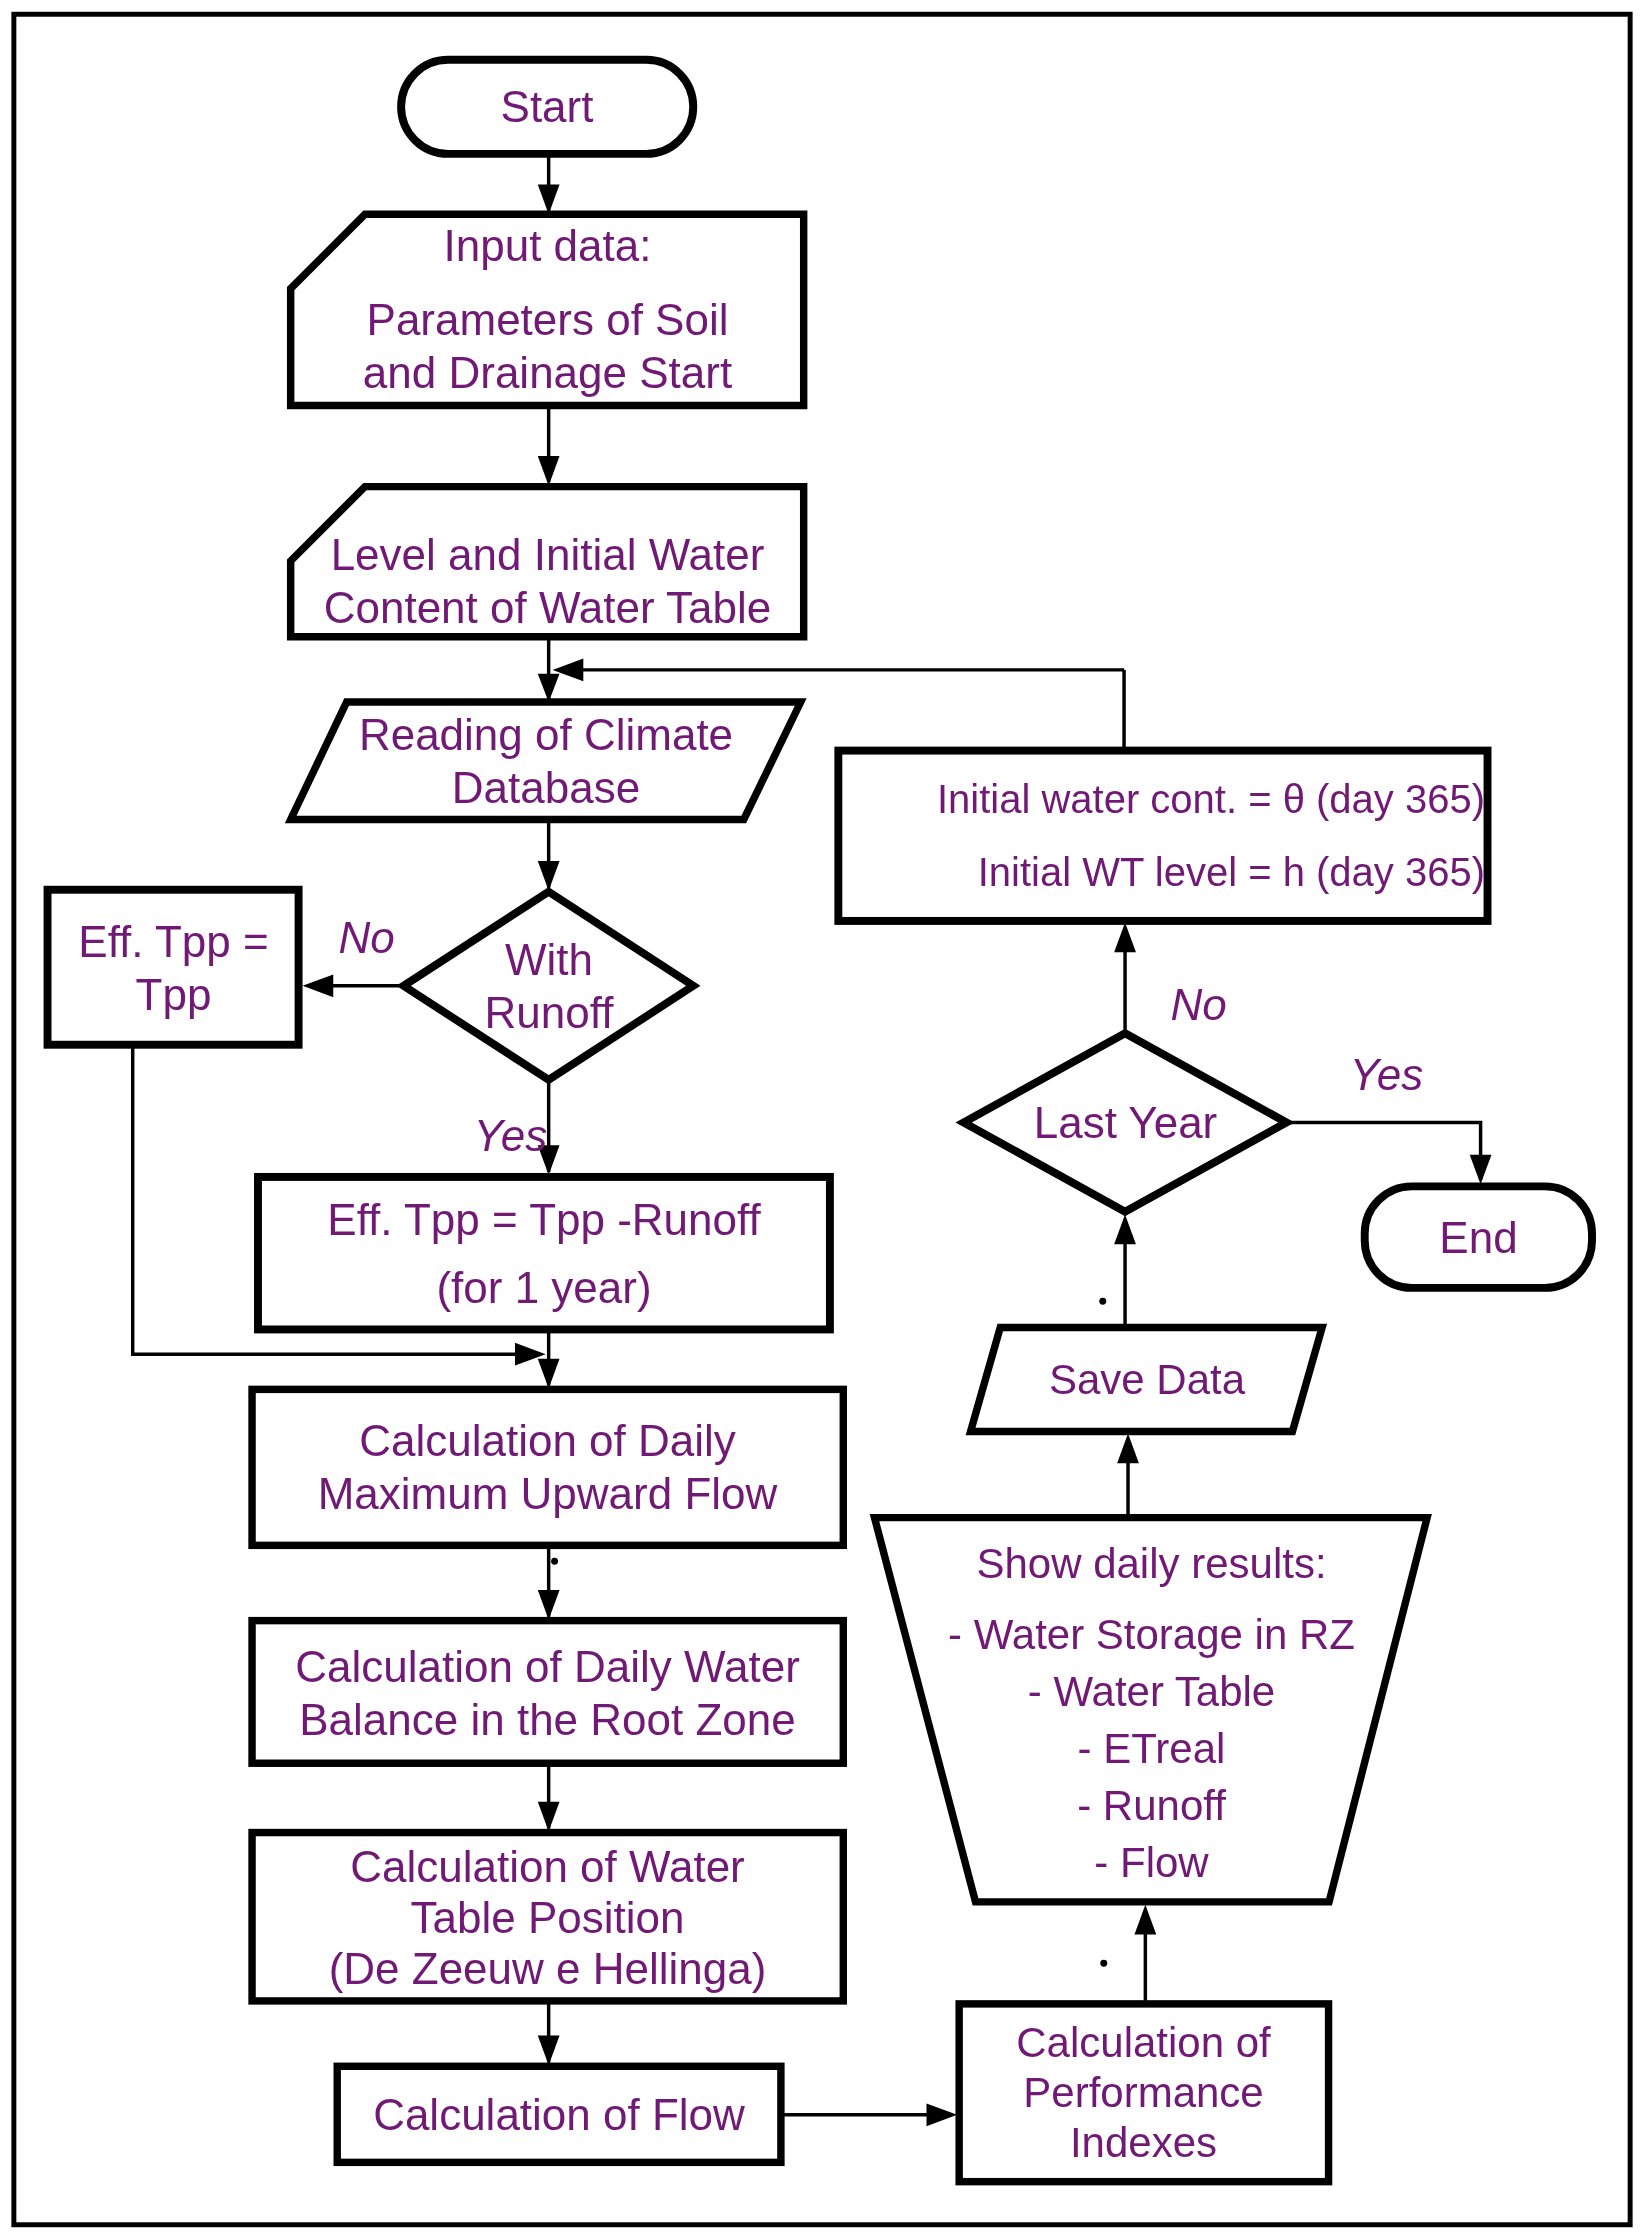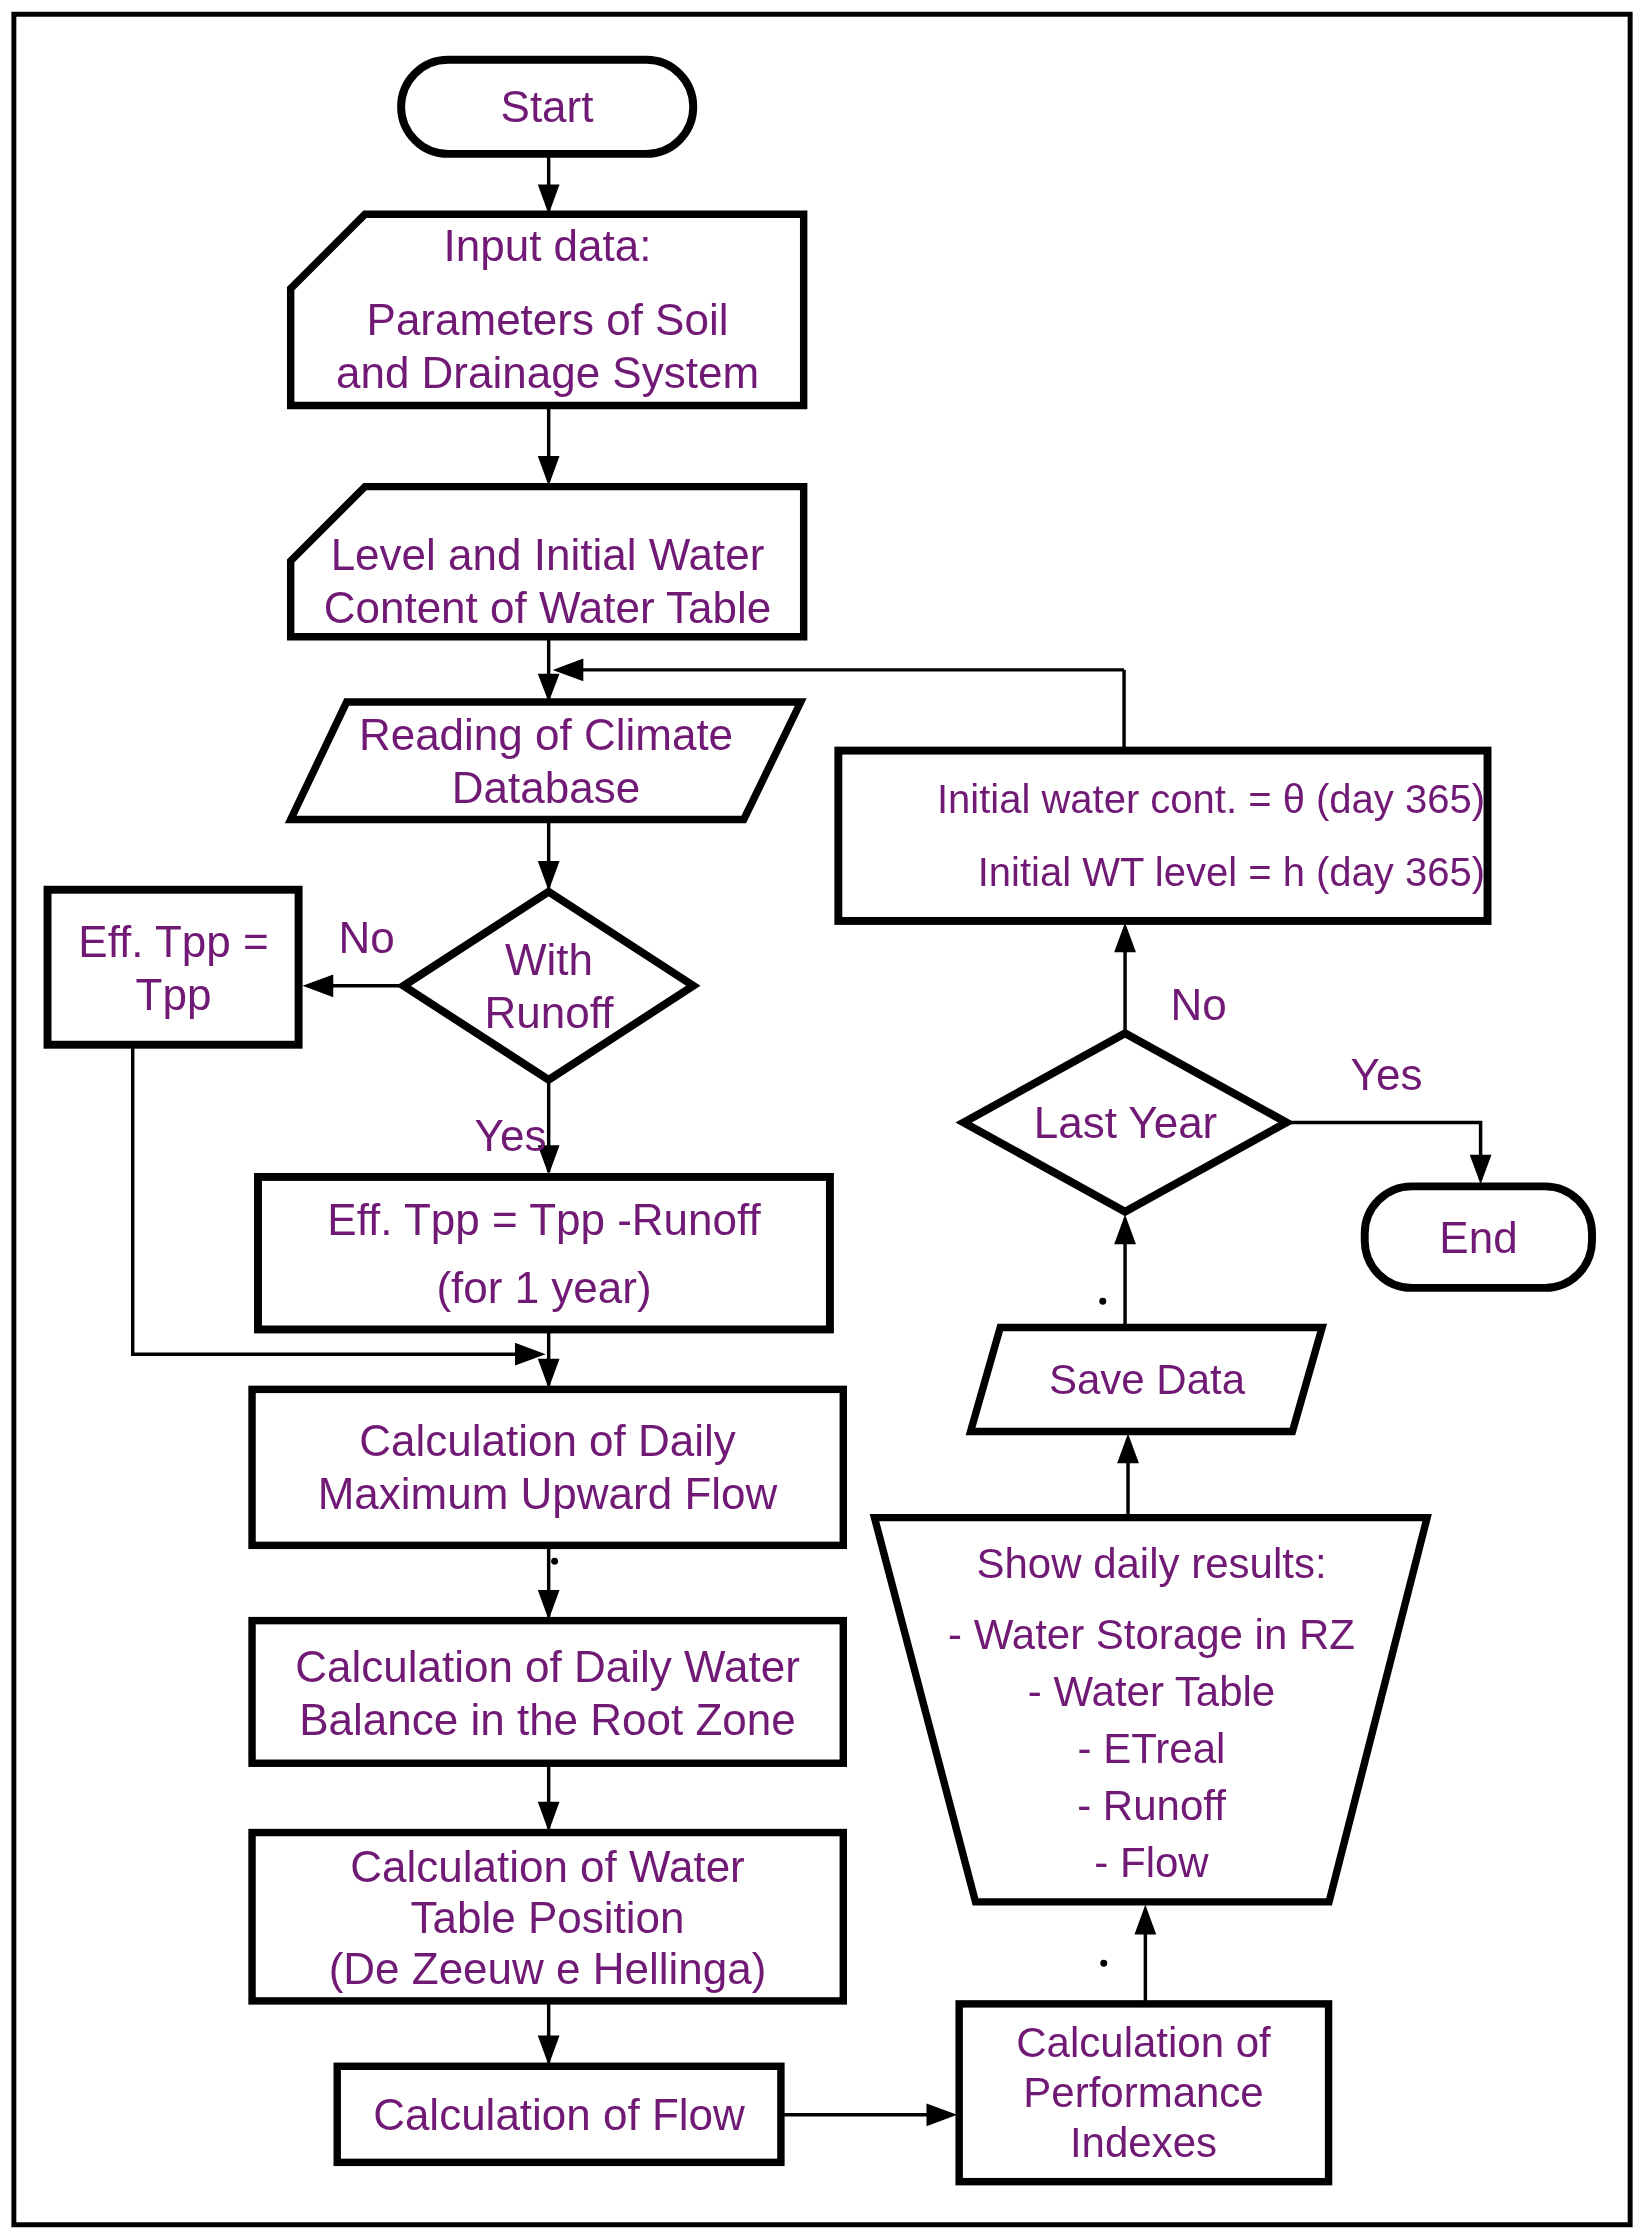--- a/index.html
+++ b/index.html
@@ -14,21 +14,21 @@
   .txt{
     position:absolute;
     display:flex;flex-direction:column;
     align-items:center;justify-content:center;
     text-align:center;
     font-size:44px;line-height:53px;
     color:#701a75;
   }
   .txt.small{font-size:42px;line-height:53px;}
   .txt.left{align-items:flex-end;text-align:left;}
-  .edge-label{font-size:44px;}
+  .edge-label{font-size:44px;font-style:italic;}
   .gap-lg > div:first-child{margin-bottom:21px;}
   .gap-md{gap:15px;}
   .gap-xl{gap:27px;}
   .list-lines div{line-height:57px;}
 </style>
 </head>
 <body>
 
 <div id="canvas">
 
@@ -106,21 +106,21 @@
     </g>
   </svg>
 
   <div class="txt" style="left:401px;top:59px;width:292px;height:94px;">
     <div>Start</div>
   </div>
 
   <div class="txt gap-lg" style="left:291px;top:220px;width:513px;height:178px;">
     <div>Input data:</div>
     <div>Parameters of Soil</div>
-    <div>and Drainage System</div>
+    <div>and Drainage Start</div>
   </div>
 
   <div class="txt" style="left:291px;top:506px;width:513px;height:150px;">
     <div>Level and Initial Water</div>
     <div>Content of Water Table</div>
   </div>
 
   <div class="txt" style="left:291px;top:702px;width:510px;height:117px;">
     <div>Reading of Climate</div>
     <div>Database</div>

